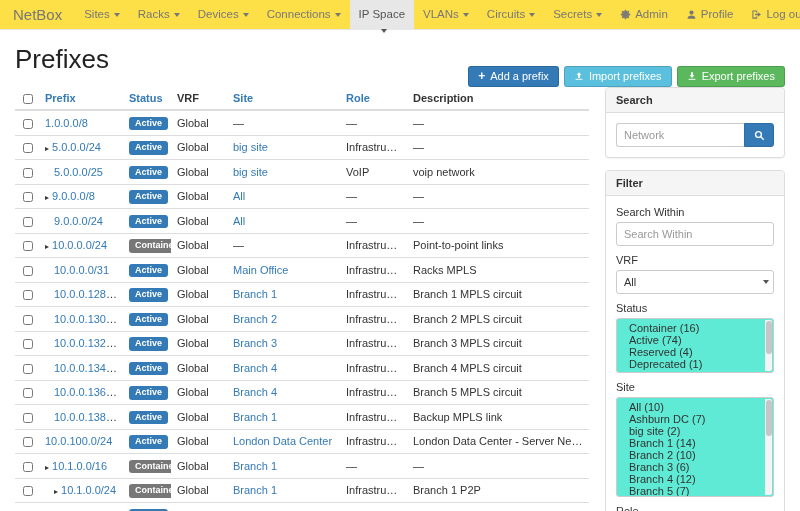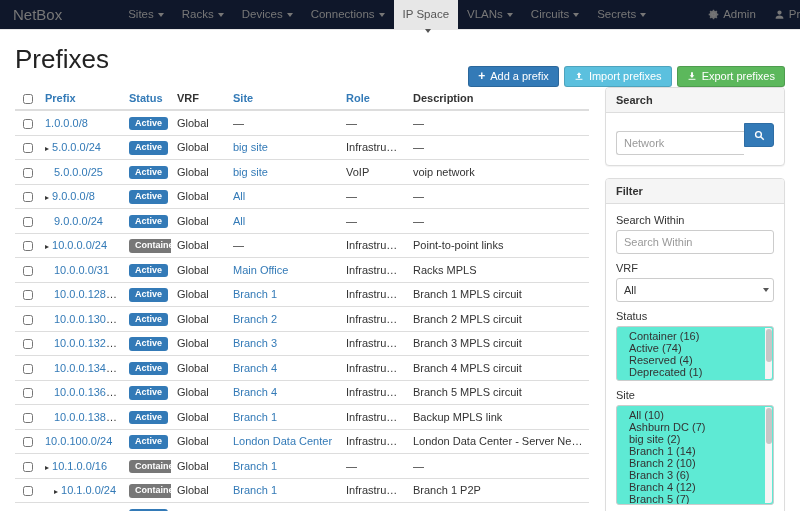--- a/index.html
+++ b/index.html
@@ -1,21 +1,21 @@
 <!DOCTYPE html>
 <html><head>
 <meta charset="utf-8">
 <style>
   * { box-sizing: border-box; margin: 0; padding: 0; }
   html,body { width:800px; height:511px; overflow:hidden; background:#fff;
     font-family:"Liberation Sans", sans-serif; }
 
   
-  .navbar { height:30px; background:#0f172a; border-bottom:1px solid #e7e7e7;
-    display:flex; align-items:stretch;gap:44px; }
+  .navbar { height:30px; background:#fde047; border-bottom:1px solid #e7e7e7;
+    display:flex; align-items:stretch; }
   .brand { font-size:15px; color:#777; padding:0 13px; line-height:29px; cursor:pointer; }
   .nav-item { font-size:11.5px; color:#777; padding:0 9px; line-height:29px;
     cursor:pointer; display:flex; align-items:center; white-space:nowrap; }
   .nav-item.active { background:#e7e7e7; color:#555;flex-direction:column; }
   .caret { width:0; height:0; border-left:3.5px solid transparent;
     border-right:3.5px solid transparent; border-top:4px solid currentColor;
     display:inline-block; margin-left:4px; }
   .navbar-right { margin-left:auto; display:flex; margin-right:6px; }
   .nav-ic { display:inline-flex; margin-right:4px; align-items:center; }
   .nav-ic svg { width:11px; height:11px; fill:#777; }
@@ -53,21 +53,21 @@
   .sidebar { width:180px; margin-left:16px; flex-shrink:0; }
   .panel { border:1px solid #ddd; border-radius:4px; margin-bottom:12px; background:#fff;
     box-shadow:0 1px 1px rgba(0,0,0,.05); }
   .panel-heading { background:#f5f5f5; border-bottom:1px solid #ddd; padding:6px 10px;
     font-size:11px; font-weight:bold; color:#333; border-radius:3px 3px 0 0; }
   .panel-body { padding:10px; }
   .input-group { display:flex; }
   .form-input { flex:1; min-width:0; height:24px; border:1px solid #ccc; border-radius:3px;
     padding:0 7px; font-size:11px; color:#555; font-family:inherit; outline:none; }
   .form-input::placeholder { color:#999; }
-  .input-group .form-input { border-radius:3px 0 0 3px; border-right:none;margin-top:8px; }
+  .input-group .form-input { border-radius:3px 0 0 3px; border-right:none; }
   .search-btn { width:30px; height:24px; background:#337ab7; border:1px solid #2e6da4;
     border-radius:0 3px 3px 0; display:flex; align-items:center; justify-content:center;
     cursor:pointer; flex-shrink:0; }
   .search-btn svg { width:11px; height:11px; }
   .filter-field { margin-bottom:8px; }
   .filter-label { font-size:11px; color:#333; display:block; margin-bottom:4px; }
   .select-wrap { position:relative; }
   .form-select { width:100%; height:24px; font-size:11px; border:1px solid #ccc;
     border-radius:3px; background:#fff; color:#333; padding:0 7px; appearance:none;
     -webkit-appearance:none; font-family:inherit; outline:none; cursor:pointer; }

